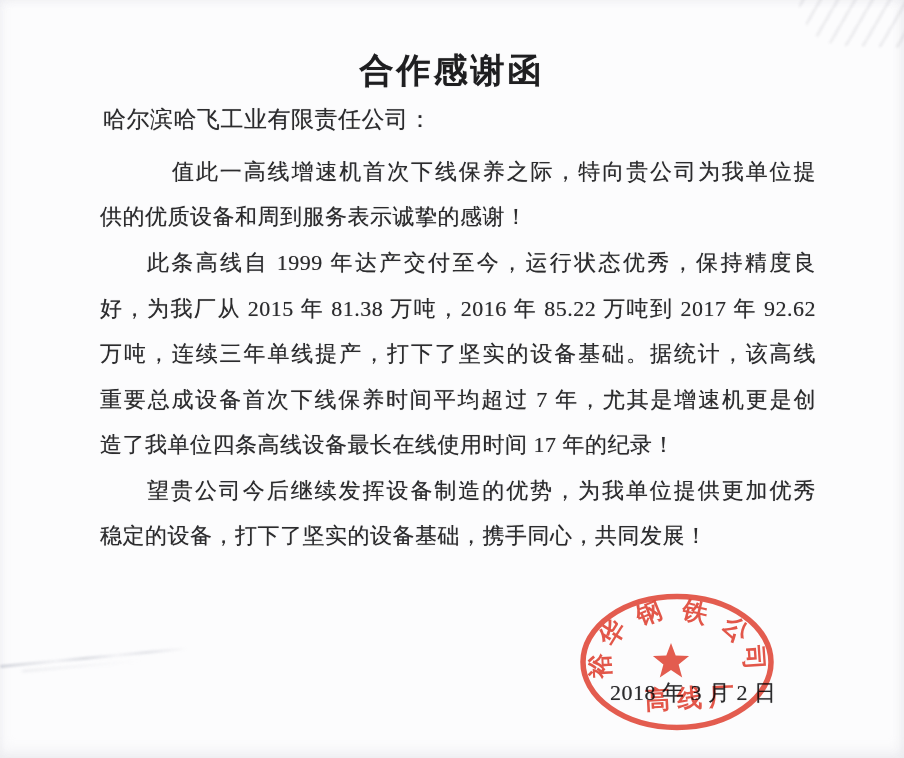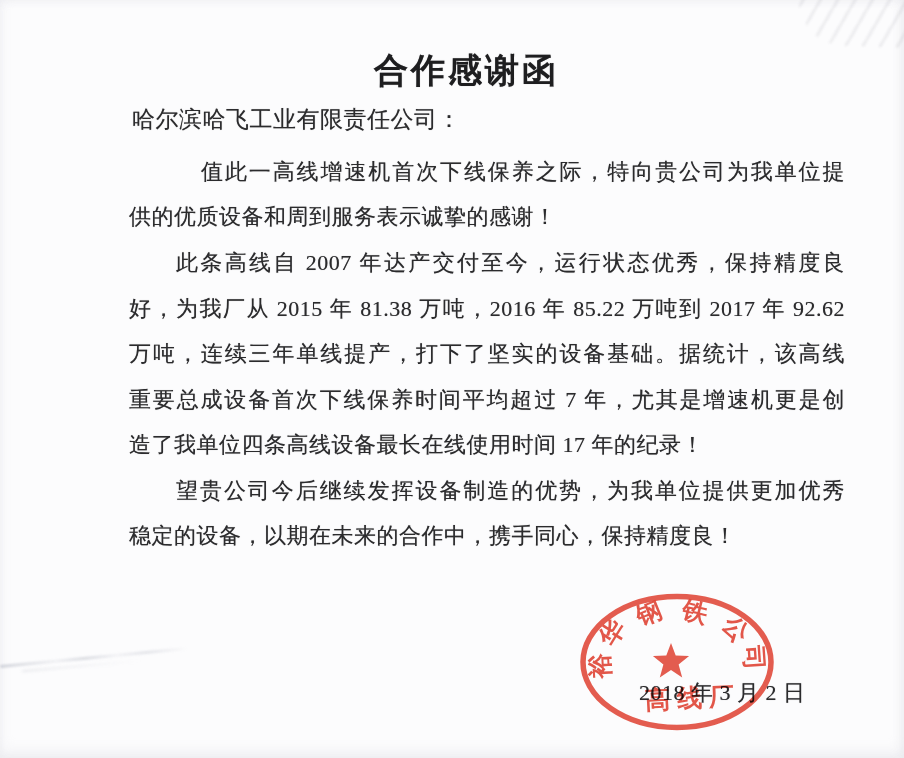--- a/index.html
+++ b/index.html
@@ -10,21 +10,20 @@
     overflow:hidden;
     font-family:"Liberation Serif","DejaVu Serif",serif;
   }
   .tline{
     position:absolute;
     color:#2b2b2d;
     font-size:22px;
     letter-spacing:0.5px;
     white-space:nowrap;
     text-shadow:0 0 0.7px rgba(40,40,42,0.55);
-    margin-left:29px;
   }
   .jline{
     white-space:normal;
     text-align:justify;
     text-align-last:justify;
     text-justify:distribute;
     text-justify:inter-character;
   }
   .title{
     left:0;right:0;top:48px;
@@ -97,27 +96,27 @@
 <body>
 
 <div class="page">
 
   <div class="tline title">合作感谢函</div>
 
   <div class="tline l1 jline">值此一高线增速机首次下线保养之际，特向贵公司为我单位提</div>
 
   <div class="tline salutation">哈尔滨哈飞工业有限责任公司：</div>
   <div class="tline l2">供的优质设备和周到服务表示诚挚的感谢！</div>
-  <div class="tline l3 jline">此条高线自 2007 年达产交付至今，运行状态优秀，保持精度良</div>
+  <div class="tline l3 jline">此条高线自 1999 年达产交付至今，运行状态优秀，保持精度良</div>
   <div class="tline l4 jline">好，为我厂从 2015 年 81.38 万吨，2016 年 85.22 万吨到 2017 年 92.62</div>
   <div class="tline l5 jline">万吨，连续三年单线提产，打下了坚实的设备基础。据统计，该高线</div>
   <div class="tline l6 jline">重要总成设备首次下线保养时间平均超过 7 年，尤其是增速机更是创</div>
   <div class="tline l7">造了我单位四条高线设备最长在线使用时间 17 年的纪录！</div>
   <div class="tline l8 jline">望贵公司今后继续发挥设备制造的优势，为我单位提供更加优秀</div>
-  <div class="tline l9">稳定的设备，以期在未来的合作中，携手同心，保持精度良！</div>
+  <div class="tline l9">稳定的设备，打下了坚实的设备基础，携手同心，共同发展！</div>
 
   <div class="tline date">2018 年 3 月 2 日</div>
 
   <svg class="stamp" viewBox="0 0 220 160" xmlns="http://www.w3.org/2000/svg">
     <ellipse cx="110" cy="78" rx="94" ry="65.5" fill="none" stroke="#e03524" stroke-width="5.5" opacity="0.88"></ellipse>
     <g fill="#e03524" font-size="25" text-anchor="middle" opacity="0.9">
       <text transform="translate(33,82) rotate(-93)" dominant-baseline="central">裕</text>
       <text transform="translate(45,49) rotate(-58)" dominant-baseline="central">华</text>
       <text transform="translate(82,29) rotate(-22)" dominant-baseline="central">钢</text>
       <text transform="translate(128,28) rotate(14)" dominant-baseline="central">铁</text>

